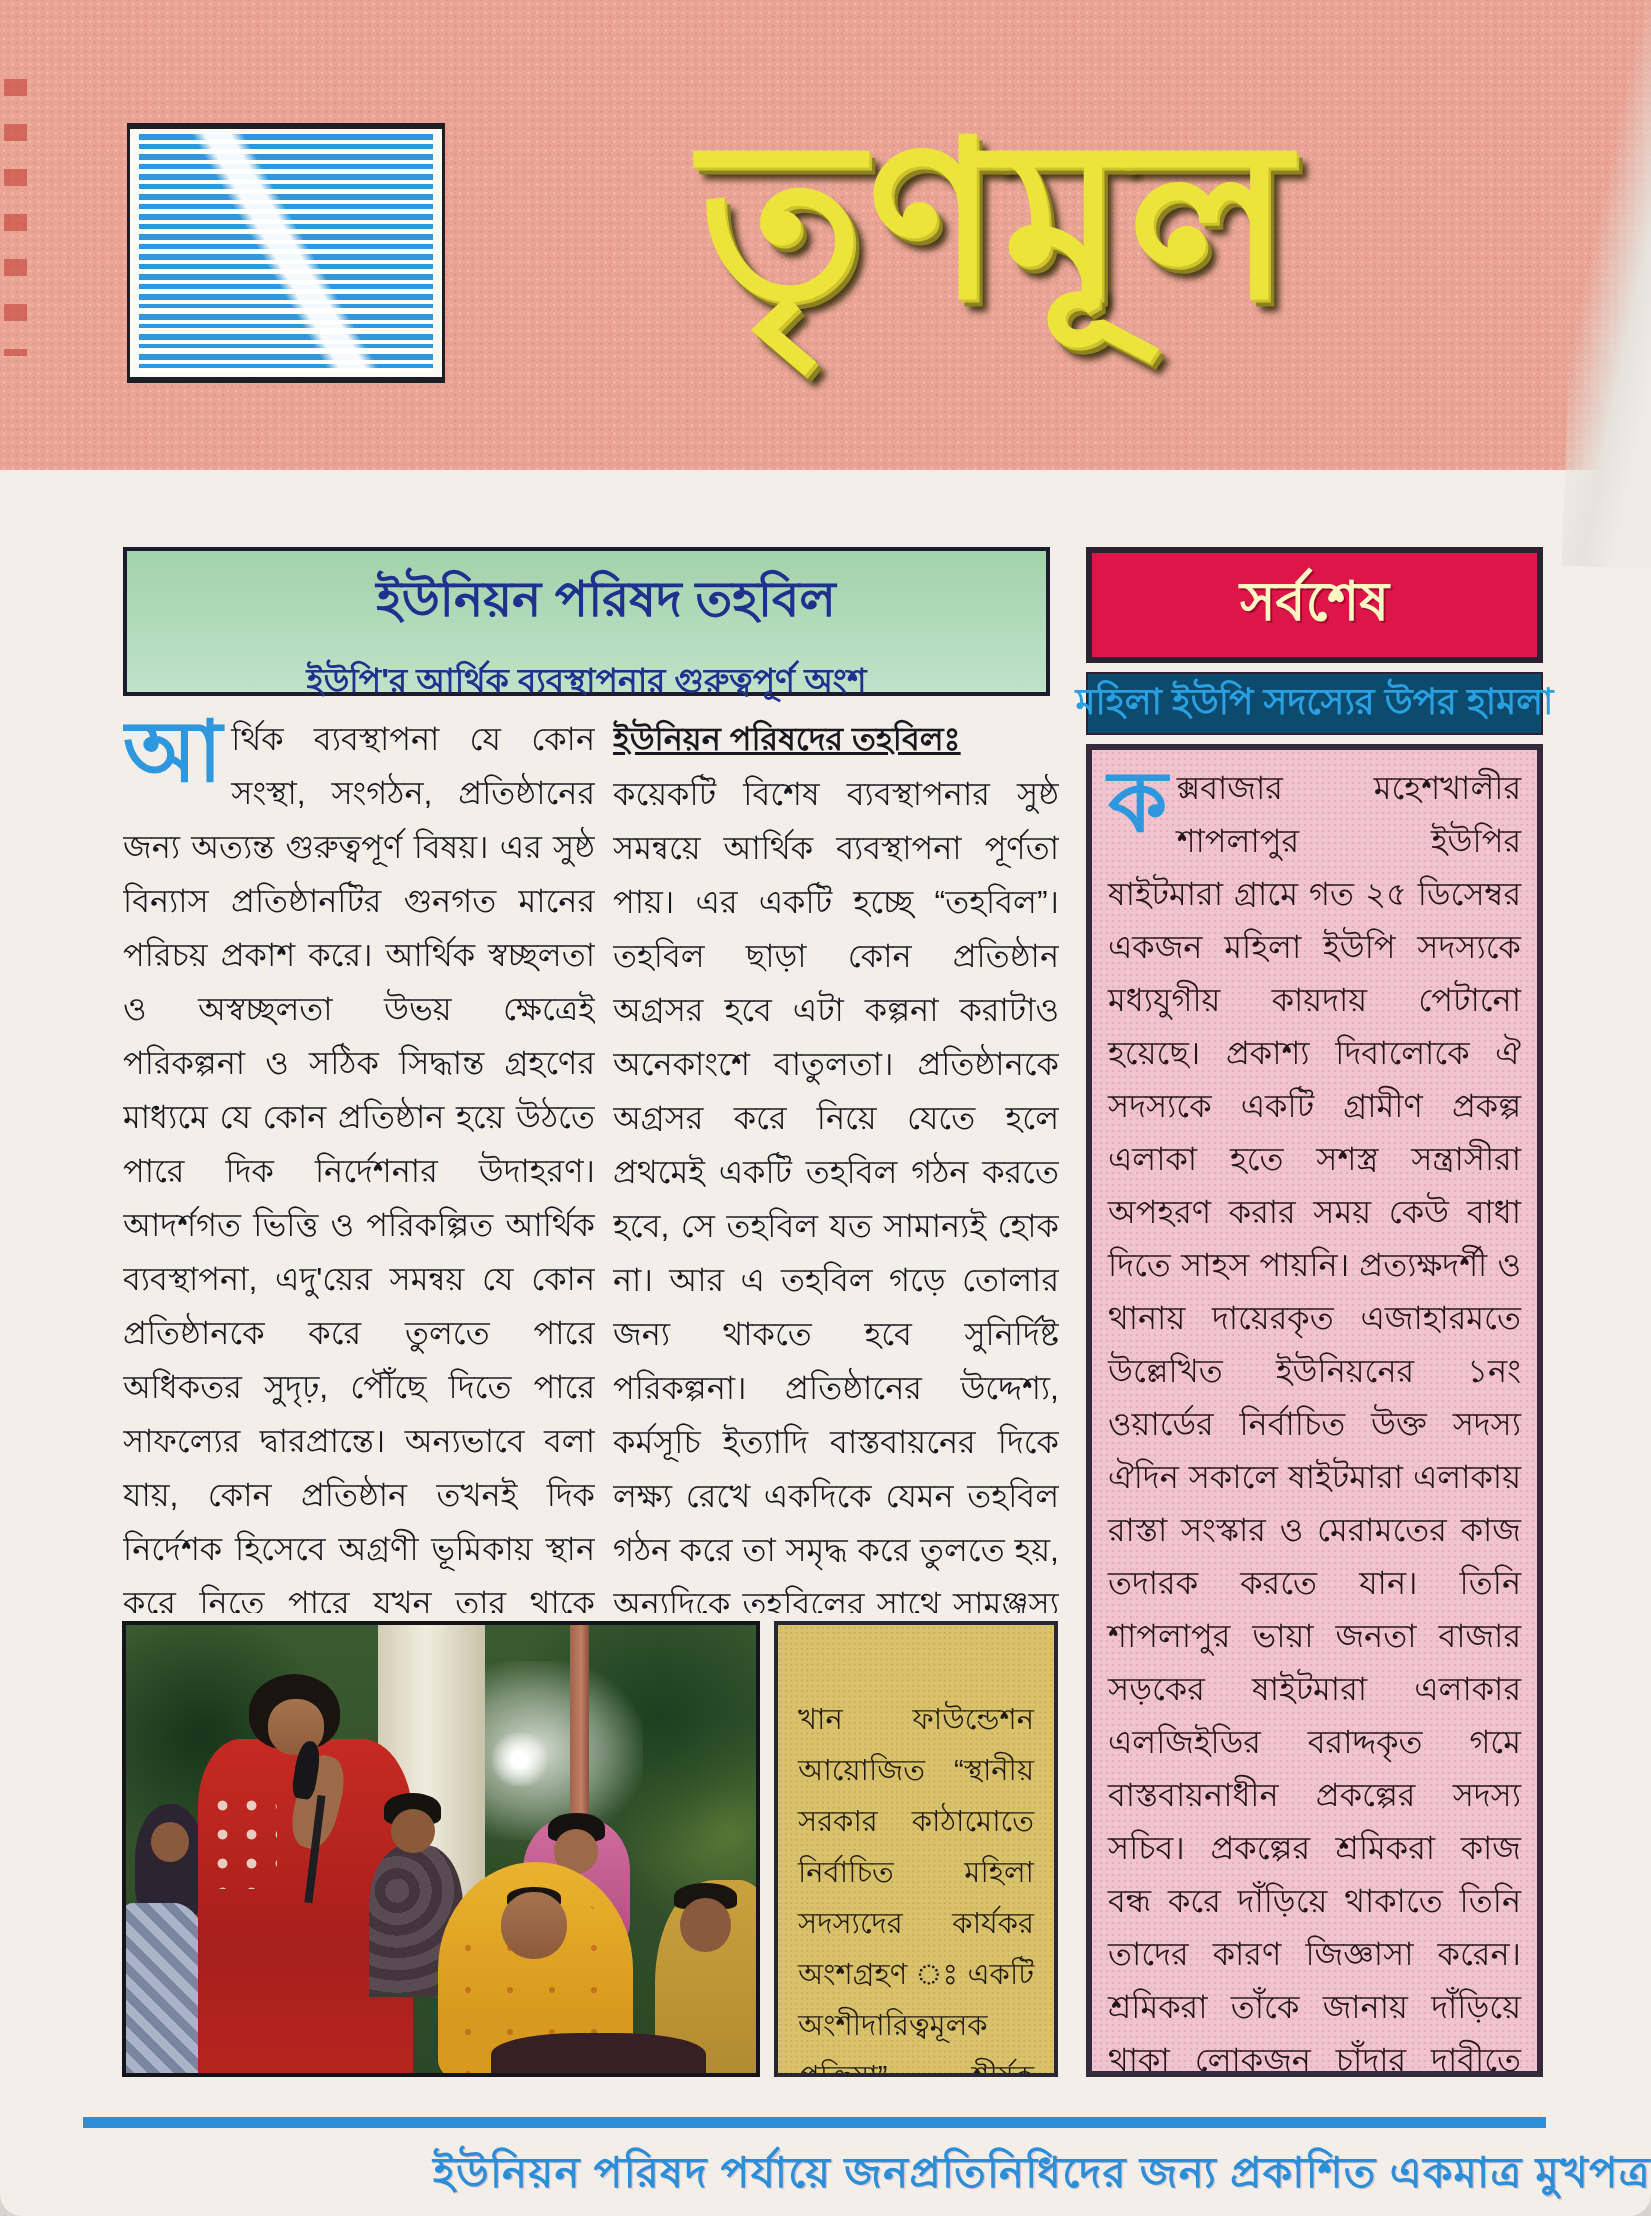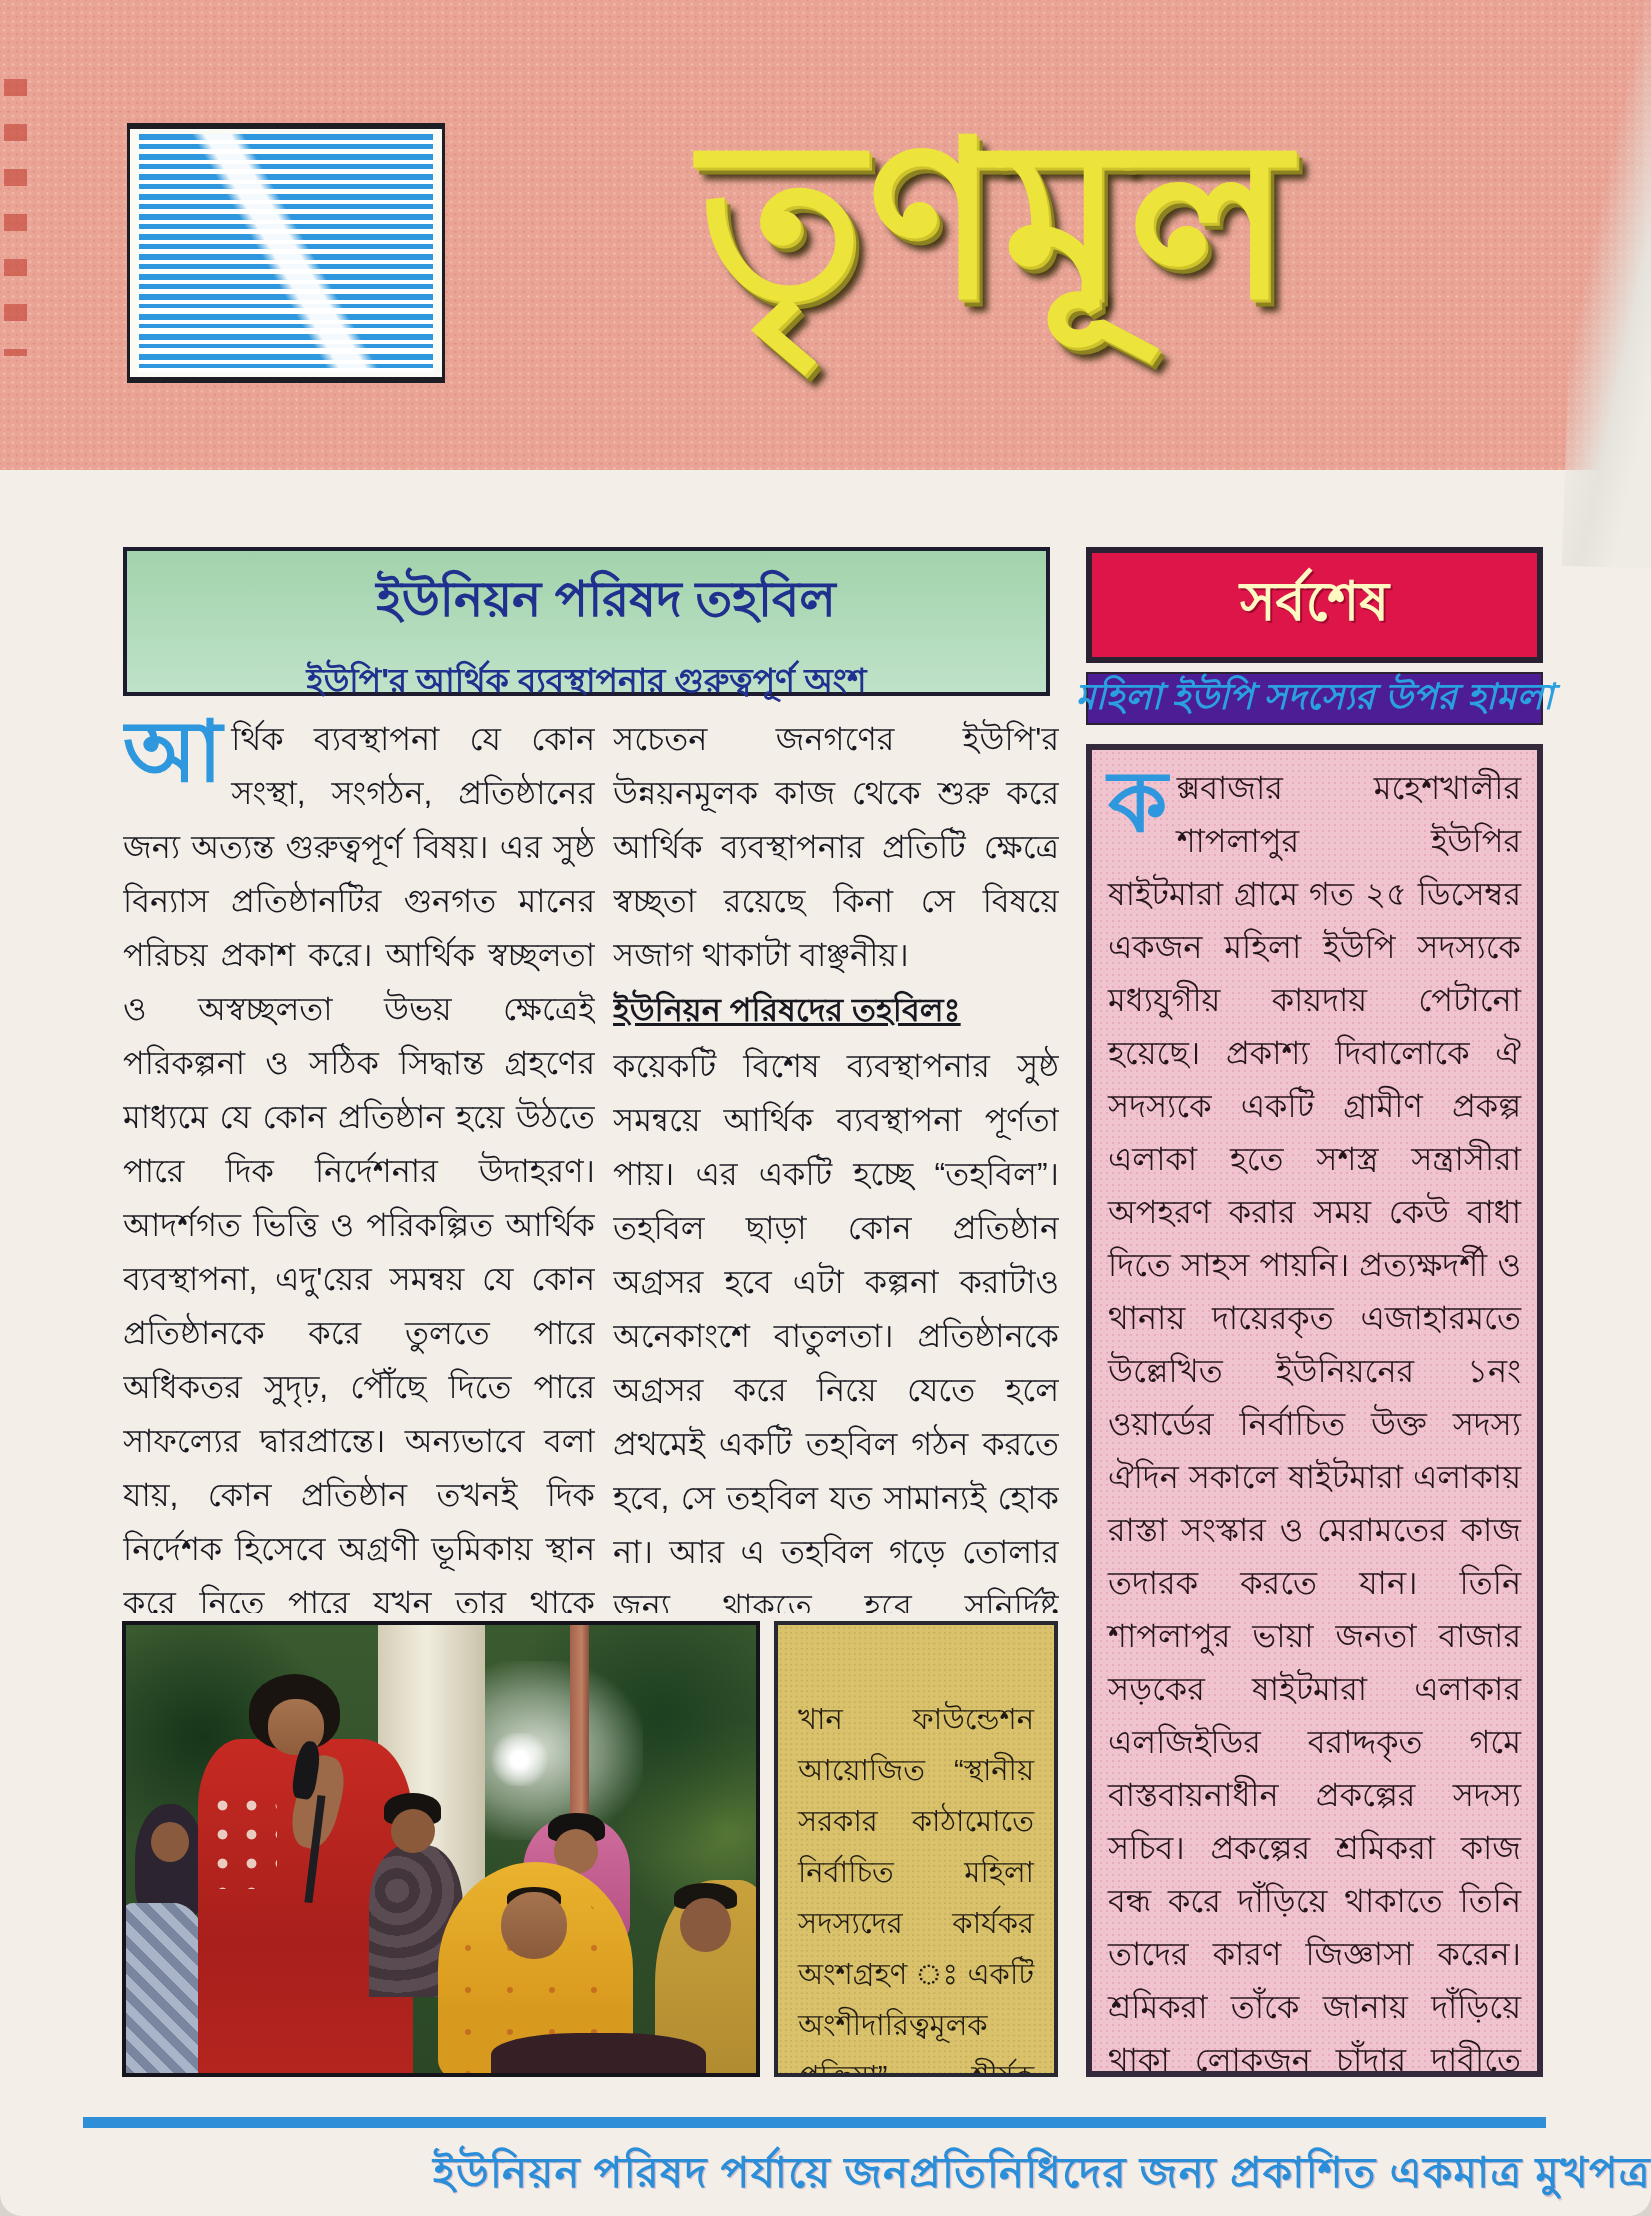--- a/index.html
+++ b/index.html
@@ -75,24 +75,24 @@
   .subhead{font-weight:bold;text-decoration:underline;margin:4px 0 1.3px 0;}
   
   .latest-box{
     position:absolute;left:1086px;top:547px;width:457px;height:116px;
     background:#de1549;border:6px solid #2a2233;box-sizing:border-box;
     display:flex;align-items:center;justify-content:center;
     color:#fef9c3;font-size:54px;font-weight:bold;
     text-shadow:2px 2px 0 rgba(120,0,30,.6);
   }
   .latest-headline{
-    position:absolute;left:1086px;top:672px;width:457px;height:53px;
-    background:#4c1d95;border:2.6px solid #2a2233;box-sizing:border-box;
+    position:absolute;left:1086px;top:672px;width:457px;height:63px;
+    background:#0c4a6e;border:2.6px solid #2a2233;box-sizing:border-box;
     display:flex;align-items:center;justify-content:center;
-    color:#2aa0e0;font-size:36px;font-weight:bold;white-space:nowrap;font-style:italic;
+    color:#2aa0e0;font-size:36px;font-weight:bold;white-space:nowrap;
   }
   .latest-body{
     position:absolute;left:1086px;top:744px;width:457px;height:1333px;
     background-color:#efc4ce;
     background-image:radial-gradient(rgba(211,86,122,.22) 22%, transparent 24%);
     background-size:6px 6px;
     border:6.6px solid #342a3c;box-sizing:border-box;
     padding:12px 16px;overflow:hidden;
     font-size:32px;line-height:53px;text-align:justify;color:#24141c;
   }
@@ -203,21 +203,20 @@
     <div class="h1">ইউনিয়ন পরিষদ তহবিল</div>
     <div class="h2">ইউপি'র আর্থিক ব্যবস্থাপনার গুরুত্বপূর্ণ অংশ</div>
   </div>
 
   <div class="col col1">
     <p><span class="dropcap">আ</span><span>র্থিক ব্যবস্থাপনা যে কোন সংস্থা, সংগঠন, প্রতিষ্ঠানের জন্য অত্যন্ত গুরুত্বপূর্ণ বিষয়। এর সুষ্ঠ বিন্যাস প্রতিষ্ঠানটির গুনগত মানের পরিচয় প্রকাশ করে। আর্থিক স্বচ্ছলতা ও অস্বচ্ছলতা উভয় ক্ষেত্রেই পরিকল্পনা ও সঠিক সিদ্ধান্ত গ্রহণের মাধ্যমে যে কোন প্রতিষ্ঠান হয়ে উঠতে পারে দিক নির্দেশনার উদাহরণ। আদর্শগত ভিত্তি ও পরিকল্পিত আর্থিক ব্যবস্থাপনা, এদু'য়ের সমন্বয় যে কোন প্রতিষ্ঠানকে করে তুলতে পারে অধিকতর সুদৃঢ়, পৌঁছে দিতে পারে সাফল্যের দ্বারপ্রান্তে। অন্যভাবে বলা যায়, কোন প্রতিষ্ঠান তখনই দিক নির্দেশক হিসেবে অগ্রণী ভূমিকায় স্থান করে নিতে পারে যখন তার থাকে সুদূরপ্রসারী লক্ষ্য ও সর্বক্ষেত্রে সুনিয়ন্ত্রিত ব্যবস্থাপনা এবং নিয়ম-শৃঙ্খলা।</span></p>
 
   </div>
 
   <div class="col col2">
-    <p>সচেতন জনগণের ইউপি'র উন্নয়নমূলক কাজ থেকে শুরু করে আর্থিক ব্যবস্থাপনার প্রতিটি ক্ষেত্রে স্বচ্ছতা রয়েছে কিনা সে বিষয়ে সজাগ থাকাটা বাঞ্ছনীয়।</p>
     <p class="subhead">ইউনিয়ন পরিষদের তহবিলঃ</p>
     <p>কয়েকটি বিশেষ ব্যবস্থাপনার সুষ্ঠ সমন্বয়ে আর্থিক ব্যবস্থাপনা পূর্ণতা পায়। এর একটি হচ্ছে “তহবিল”। তহবিল ছাড়া কোন প্রতিষ্ঠান অগ্রসর হবে এটা কল্পনা করাটাও অনেকাংশে বাতুলতা। প্রতিষ্ঠানকে অগ্রসর করে নিয়ে যেতে হলে প্রথমেই একটি তহবিল গঠন করতে হবে, সে তহবিল যত সামান্যই হোক না। আর এ তহবিল গড়ে তোলার জন্য থাকতে হবে সুনির্দিষ্ট পরিকল্পনা। প্রতিষ্ঠানের উদ্দেশ্য, কর্মসূচি ইত্যাদি বাস্তবায়নের দিকে লক্ষ্য রেখে একদিকে যেমন তহবিল গঠন করে তা সমৃদ্ধ করে তুলতে হয়, অন্যদিকে তহবিলের সাথে সামঞ্জস্য রেখে প্রতিটি পরিকল্পনা গ্রহণ ও তা বাস্তবায়নের কর্মসূচি গ্রহণ করা দরকার। একটি ইউনিয়নের সার্বিক উন্নয়ন কার্যক্রম, তার গতিশীলতা, সক্রিয়তা, নতুন নতুন পরিকল্পনা বাস্তবায়ন-এর সকলই অনেক ক্ষেত্রে নির্ভর করছে তহবিল গঠন ও তার সুষ্ঠ ব্যবহারের উপর।</p>
 
   </div>
 
   <div class="latest-box">সর্বশেষ</div>
   <div class="latest-headline">মহিলা ইউপি সদস্যের উপর হামলা</div>
   <div class="latest-body">
     <span class="dropcap">ক</span><span>ক্সবাজার মহেশখালীর শাপলাপুর ইউপির ষাইটমারা গ্রামে গত ২৫ ডিসেম্বর একজন মহিলা ইউপি সদস্যকে মধ্যযুগীয় কায়দায় পেটানো হয়েছে। প্রকাশ্য দিবালোকে ঐ সদস্যকে একটি গ্রামীণ প্রকল্প এলাকা হতে সশস্ত্র সন্ত্রাসীরা অপহরণ করার সময় কেউ বাধা দিতে সাহস পায়নি। প্রত্যক্ষদর্শী ও থানায় দায়েরকৃত এজাহারমতে উল্লেখিত ইউনিয়নের ১নং ওয়ার্ডের নির্বাচিত উক্ত সদস্য ঐদিন সকালে ষাইটমারা এলাকায় রাস্তা সংস্কার ও মেরামতের কাজ তদারক করতে যান। তিনি শাপলাপুর ভায়া জনতা বাজার সড়কের ষাইটমারা এলাকার এলজিইডির বরাদ্দকৃত গমে বাস্তবায়নাধীন প্রকল্পের সদস্য সচিব। প্রকল্পের শ্রমিকরা কাজ বন্ধ করে দাঁড়িয়ে থাকাতে তিনি তাদের কারণ জিজ্ঞাসা করেন। শ্রমিকরা তাঁকে জানায় দাঁড়িয়ে থাকা লোকজন চাঁদার দাবীতে কাজ বন্ধ করে দিয়েছে। এ সময় সন্ত্রাসী দলের নেতা স্থানীয় সশস্ত্র কর্মী আবদুস সালাম এগিয়ে আসে। সে মহিলা সদস্যকে হুমকি দিয়ে বলে, এখানে মাটি কাটার কাজ করতে হলে ৫০,০০০ টাকা চাঁদা দিতে হবে। অন্যথায় পরিণাম শুভ হবে না। তিনি শ্রমিকদের কাজ চালিয়ে যেতে বলায় সন্ত্রাসী দলের অপর সদস্য আবদুল মজিদ হুকুম করে যে, “শালার মেম্বারকে তুলে নিয়ে যাও”। মুহূর্তেই ৮-১০ জন সশস্ত্র লোক তাঁকে বন্দুকের মুখে চুল ও কাপড় ধরে টেনে মরা কুকুরের মত মাটিতে ছেঁচড়ে পাহাড়ী এলাকায় নিয়ে যায়। প্রকল্পের শ্রমিকরা এগিয়ে যাবার চেষ্টা করেও অস্ত্রের মুখে তা অসম্ভব হয়ে পড়ে। সন্ত্রাসীরা জোরপূর্বক তাঁর পরণের শাড়ী খুলে ফেলে ও শরীরের বেশ কয়েক জায়গা জখম করে, ছিনিয়ে নেয় তাঁর গলার চেন এবং হাতের স্বর্ণের চুড়ি। শ্রমিকদের চিৎকারে পাশের গ্রাম থেকে মহিলা সদস্যের স্বামী ও আত্মীয়স্বজন এসে তাঁকে কোনরকমে উদ্ধার করে টিএনও অফিসে নিয়ে যায়। পরে মহেশখালী সরকারী হাসপাতালে চিকিৎসা করানো হয়। টিএনও ও স্থানীয় নেতৃবৃন্দের অনুরোধে পুলিশ মামলা রেকর্ড করেছে। মামলার বাদী নির্যাতিতা নিজেই। উল্লেখ্য যে, বর্বরোচিত এ ঘটনার ৪দিন পরেও মহেশখালী পুলিশ কোন আসামীকে গ্রেফতার করতে পারেনি বরং মামলা দায়েরের পর সন্ত্রাসীদলের হুমকির মুখে মহিলা সদস্য ও তাঁর স্বামী ঘর ছেড়ে পালিয়ে বেড়াচ্ছে।</span>
   </div>

